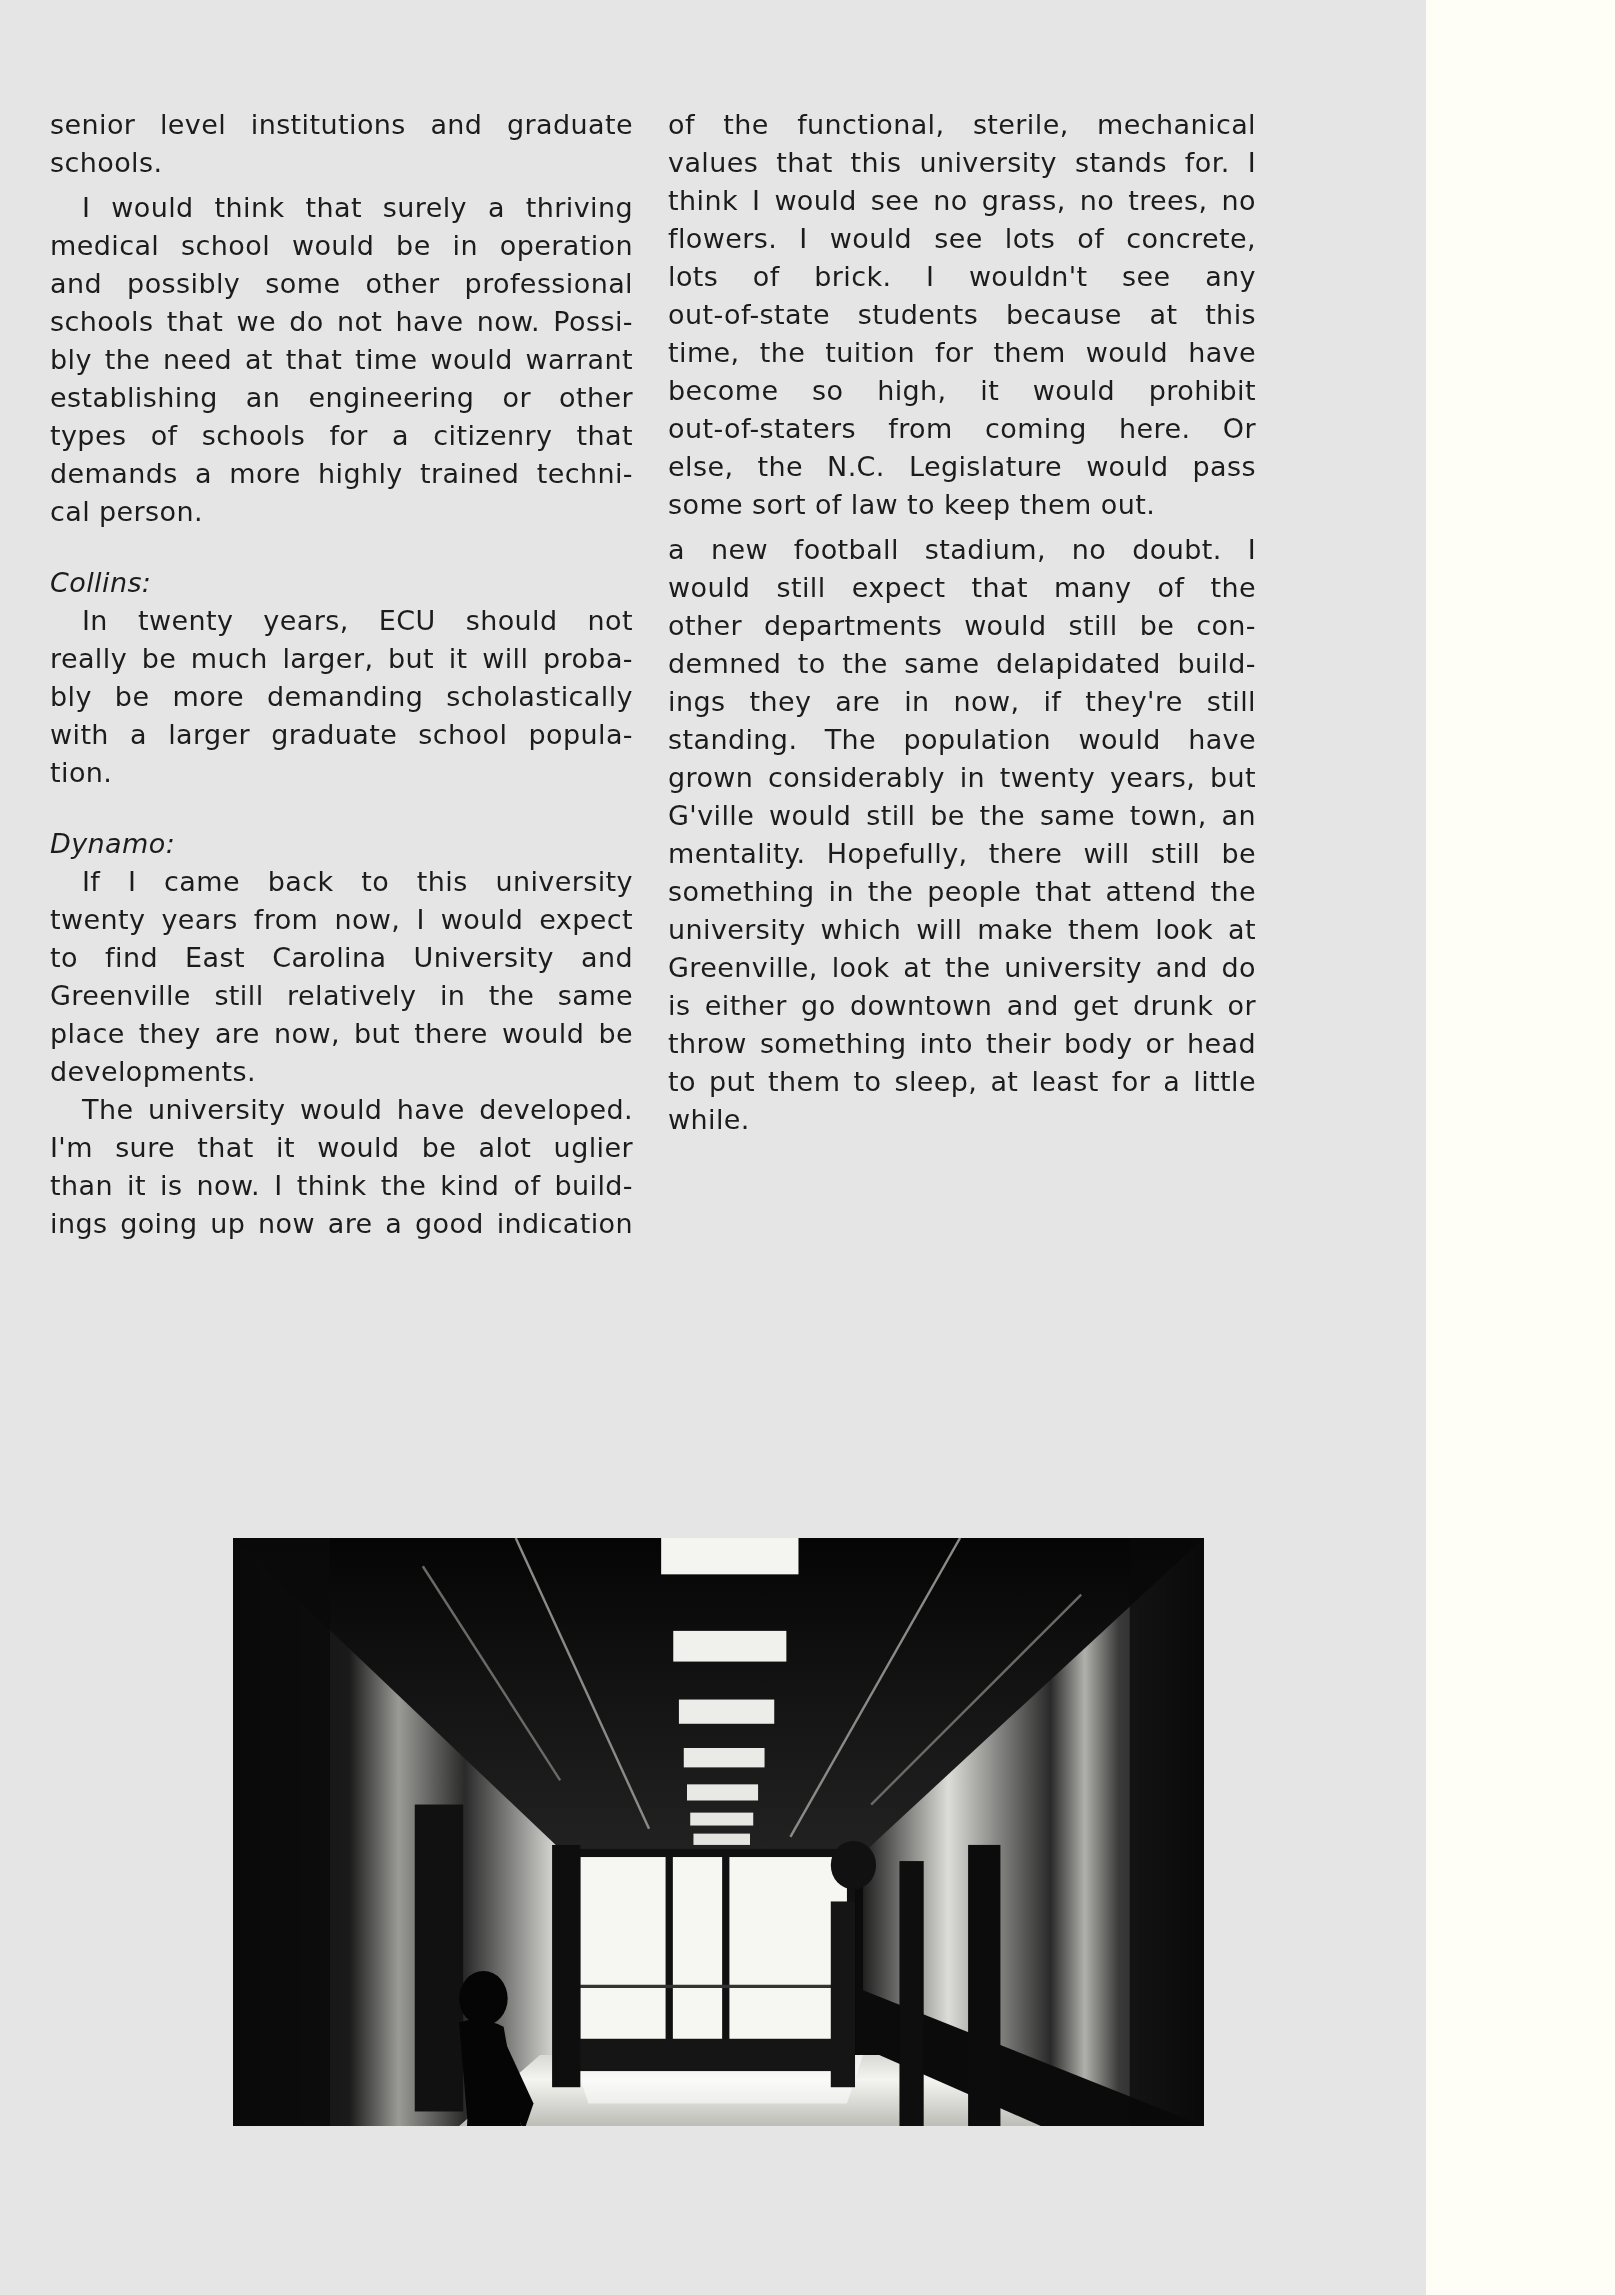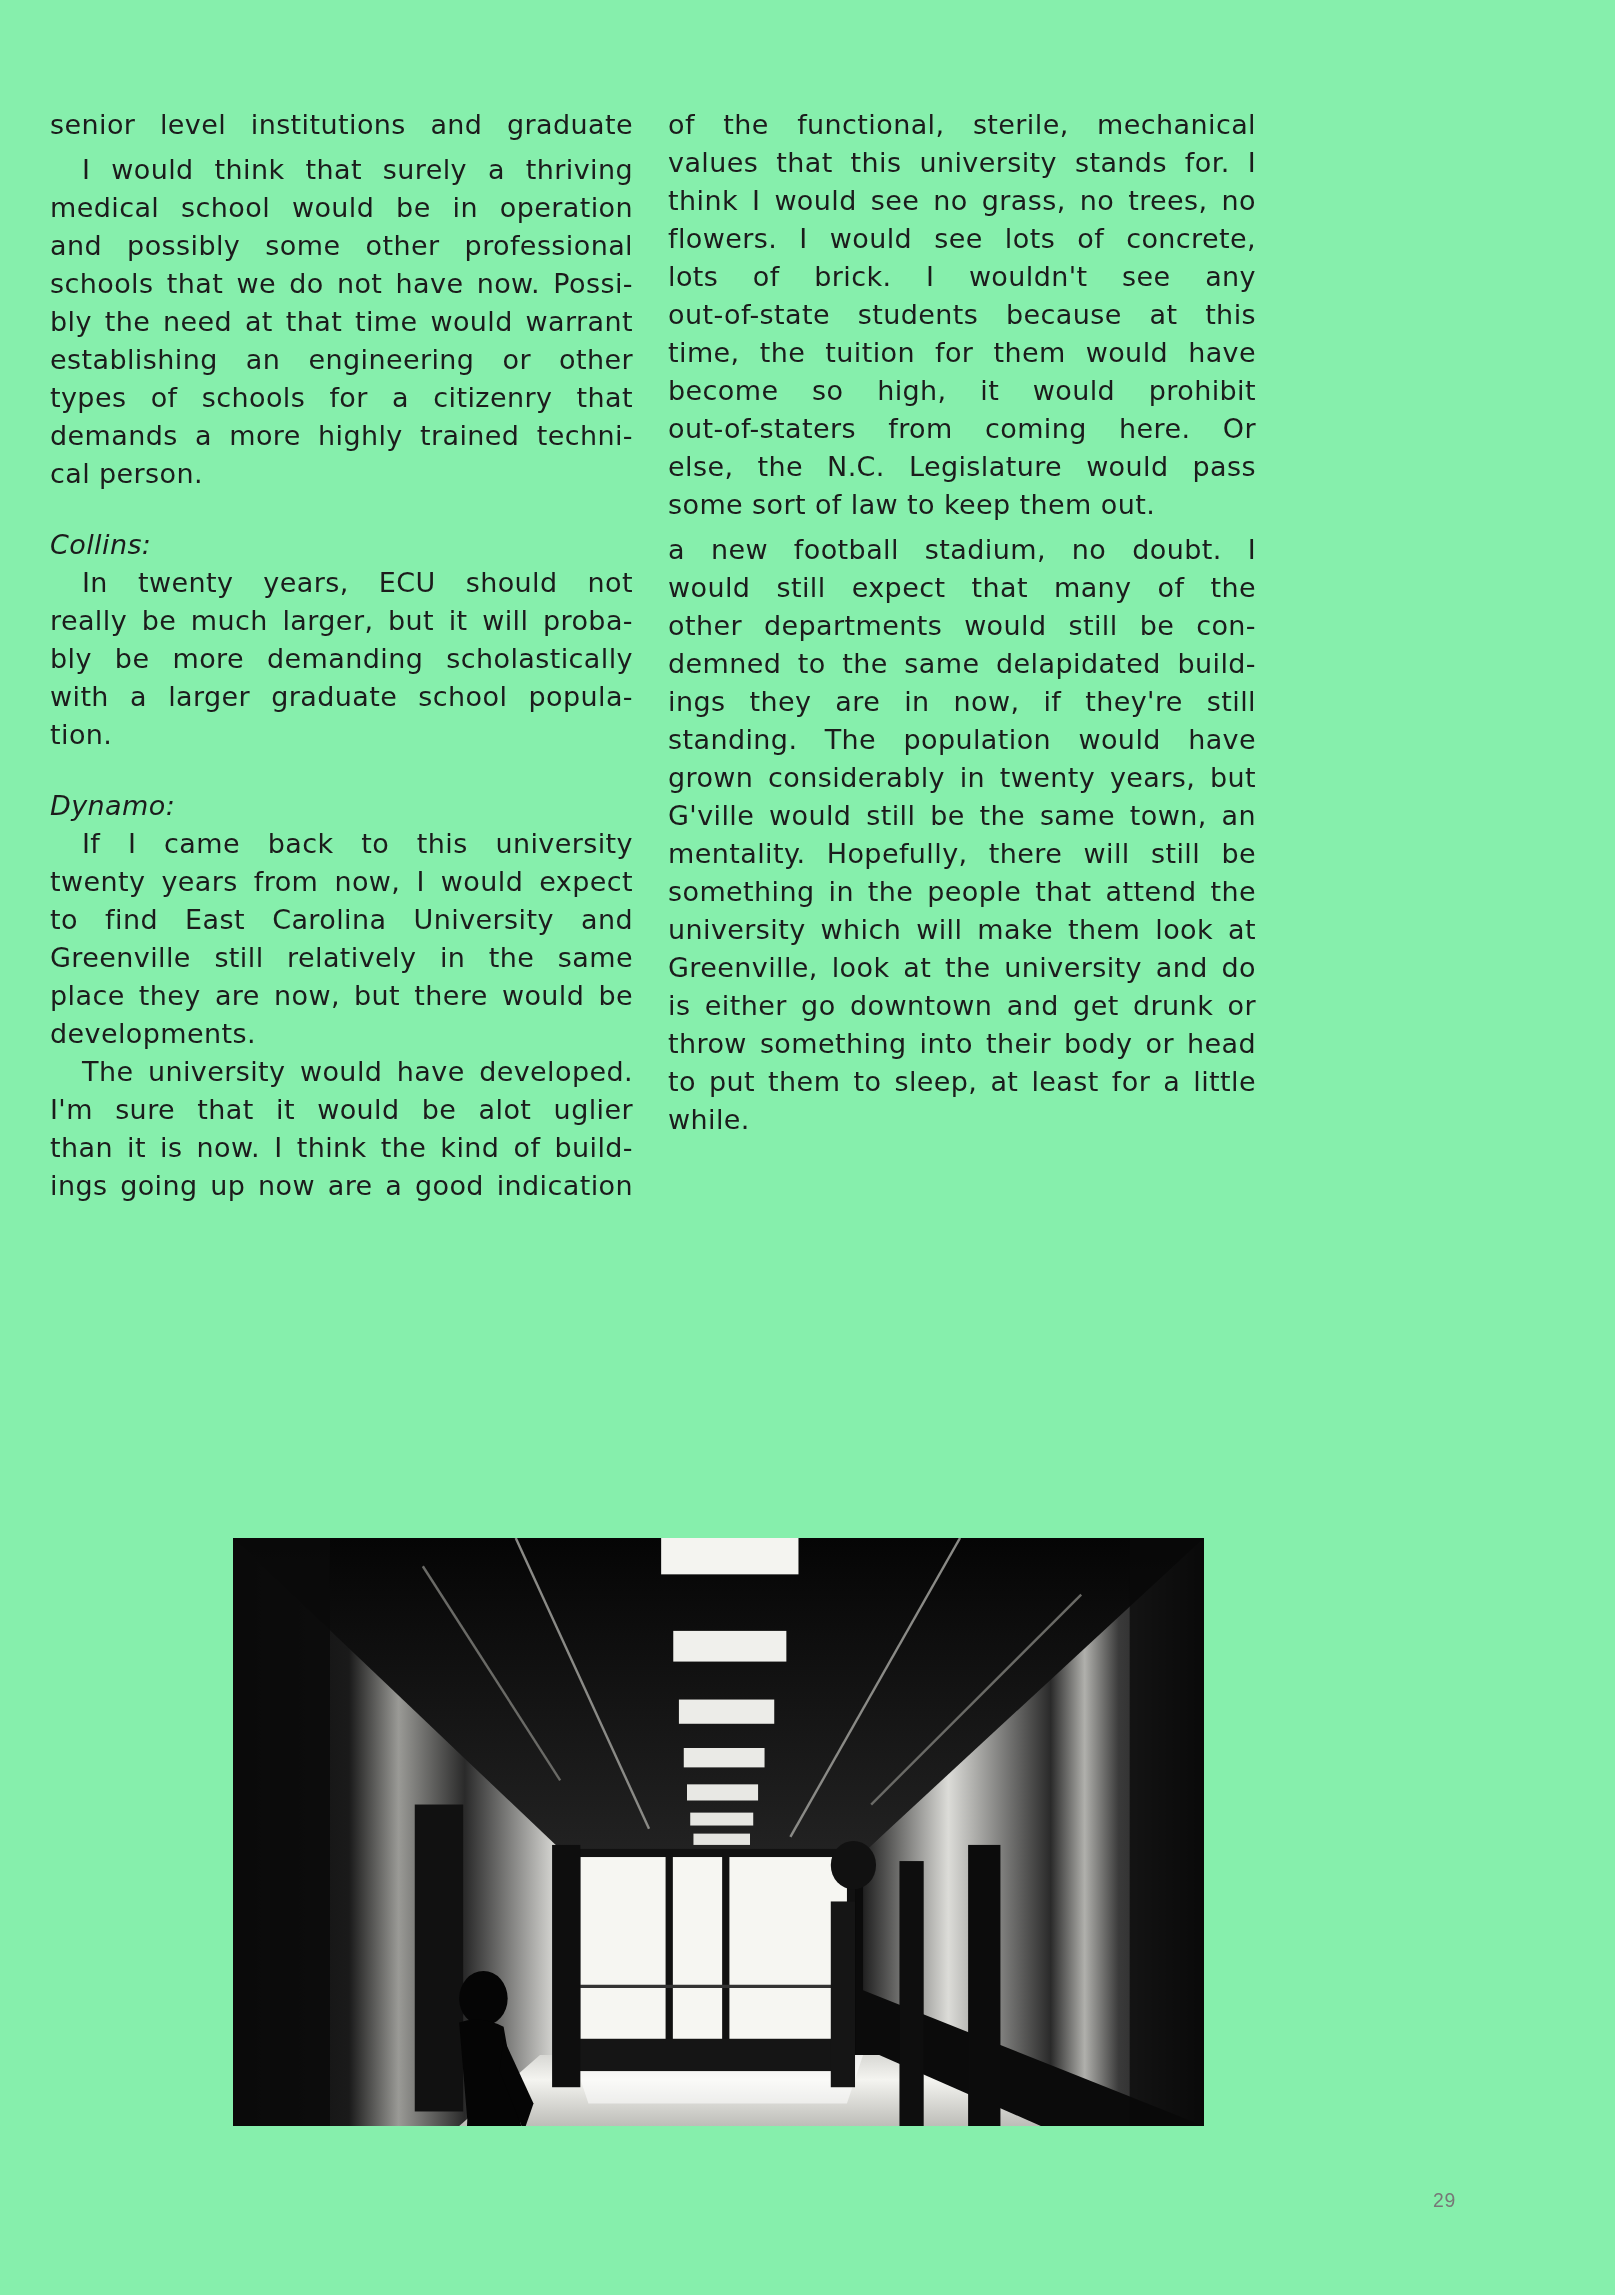--- a/index.html
+++ b/index.html
@@ -1,21 +1,21 @@
 <!DOCTYPE html>
 <html style="font-size:13px"><head>
   <meta charset="utf-8">
   <style>
     html, body { margin: 0; padding: 0; }
     body { background: #fefef6; }
     .page {
       position: relative;
-      width: 1615px;
+      width: 1426px;
       height: 2295px;
-      background: #86efac;
+      background: #e5e5e5;
       overflow: hidden;
       font-family: "DejaVu Sans", "Liberation Sans", sans-serif;
       color: #1c1c1c;
     }
     .column {
       position: absolute;
       top: 106px;
       width: 583px;
       font-size: 27px;
       letter-spacing: 0.4px;
@@ -58,20 +58,21 @@
     }
   </style>
 </head>
 <body>
 
 <div class="page">
 
   <div class="column col-left">
     <div>
       <span class="line">senior level institutions and graduate</span>
+      <span class="line last">schools.</span>
     </div>
     <span class="gap-small"></span>
     <div>
       <span class="line indent">I would think that surely a thriving</span>
       <span class="line">medical school would be in operation</span>
       <span class="line">and possibly some other professional</span>
       <span class="line">schools that we do not have now. Possi-</span>
       <span class="line">bly the need at that time would warrant</span>
       <span class="line">establishing an engineering or other</span>
       <span class="line">types of schools for a citizenry that</span>

